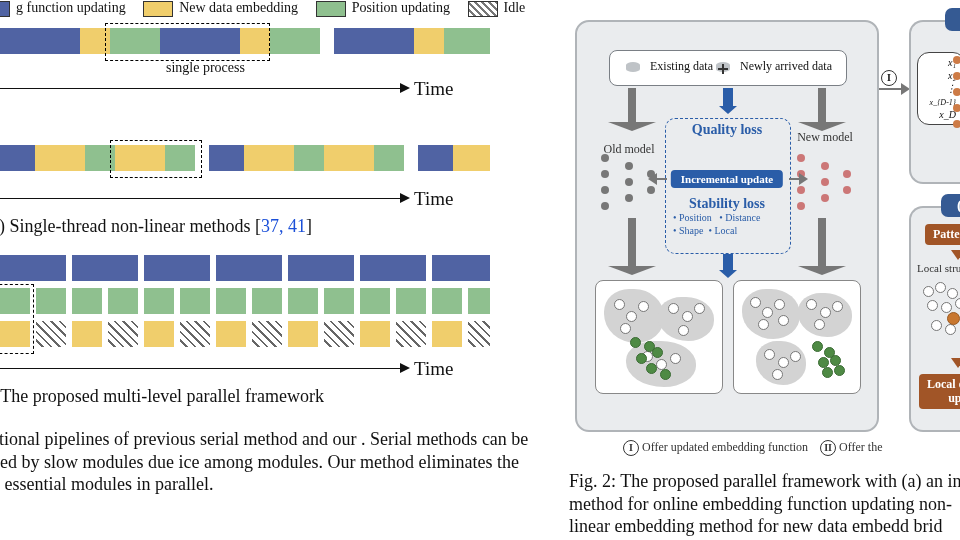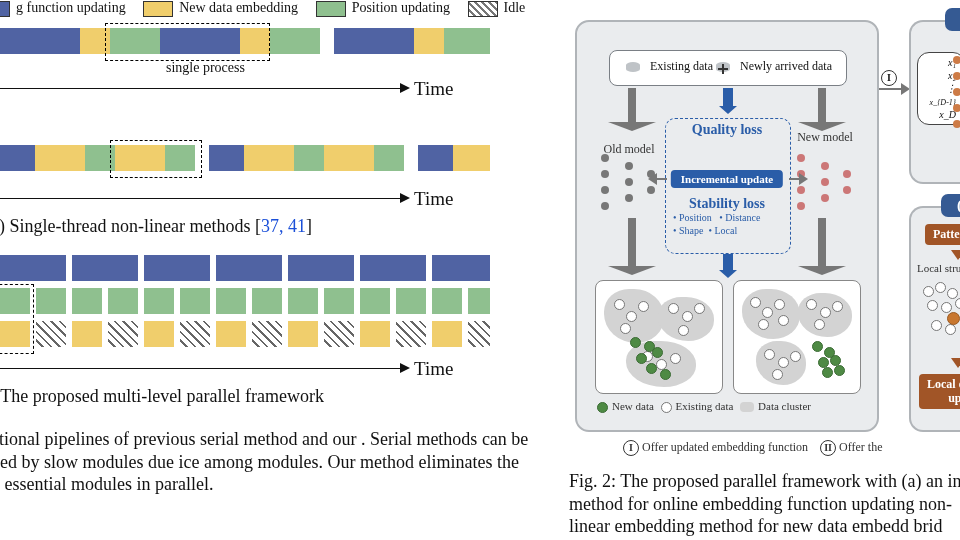--- a/index.html
+++ b/index.html
@@ -296,25 +296,20 @@
           <div class="pt" style="left:56px;top:70px;"></div>
           <div class="pt" style="left:38px;top:88px;"></div>
         <div class="pt new" style="left:78px;top:60px;"></div>
           <div class="pt new" style="left:90px;top:66px;"></div>
           <div class="pt new" style="left:84px;top:76px;"></div>
         <div class="pt new" style="left:96px;top:74px;"></div>
           <div class="pt new" style="left:88px;top:86px;"></div>
           <div class="pt new" style="left:100px;top:84px;"></div>
       </div>
 
-      <div class="mini-legend" style="left:16px;top:378px;">
-        <span class="dot new"></span><span>New data</span>
-        <span class="dot"></span><span>Existing data</span>
-        <span class="blob-sw"></span><span>Data cluster</span>
-      </div>
     </div>
 
     <div style="position:absolute;left:306px;top:60px;">
       <span class="circ-badge">I</span>
     </div>
     <div class="arrow h" style="left:304px;top:80px;width:22px;"></div>
 
     <div class="panel" style="left:334px;top:12px;width:70px;height:160px;border-right:none;border-top-right-radius:0;border-bottom-right-radius:0;">
       <div class="panel-title-bar" style="left:34px;transform:none;border-top-right-radius:0;border-bottom-right-radius:0;">(b)  New d</div>
     </div>

